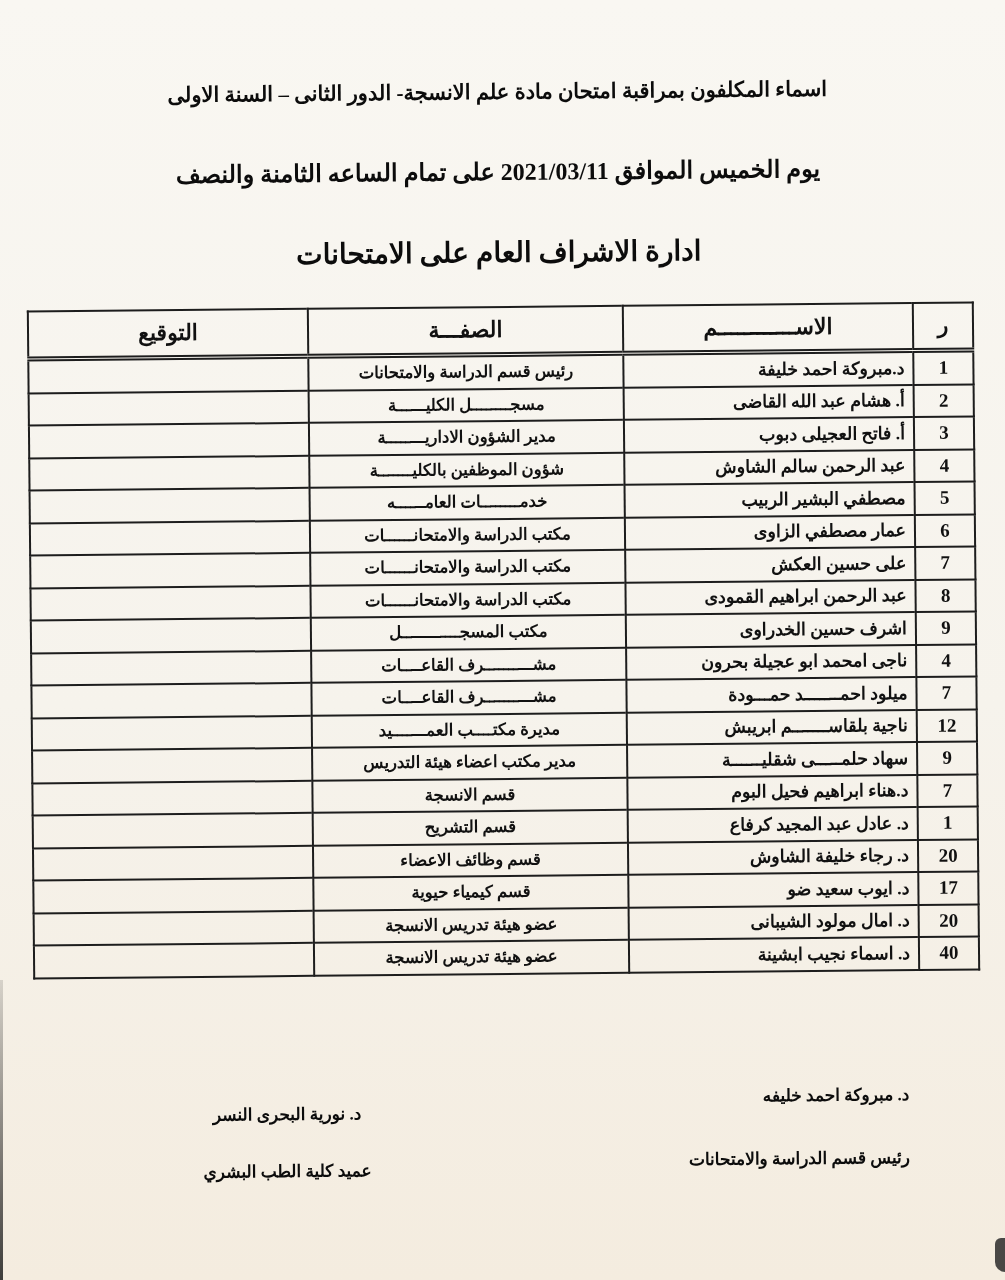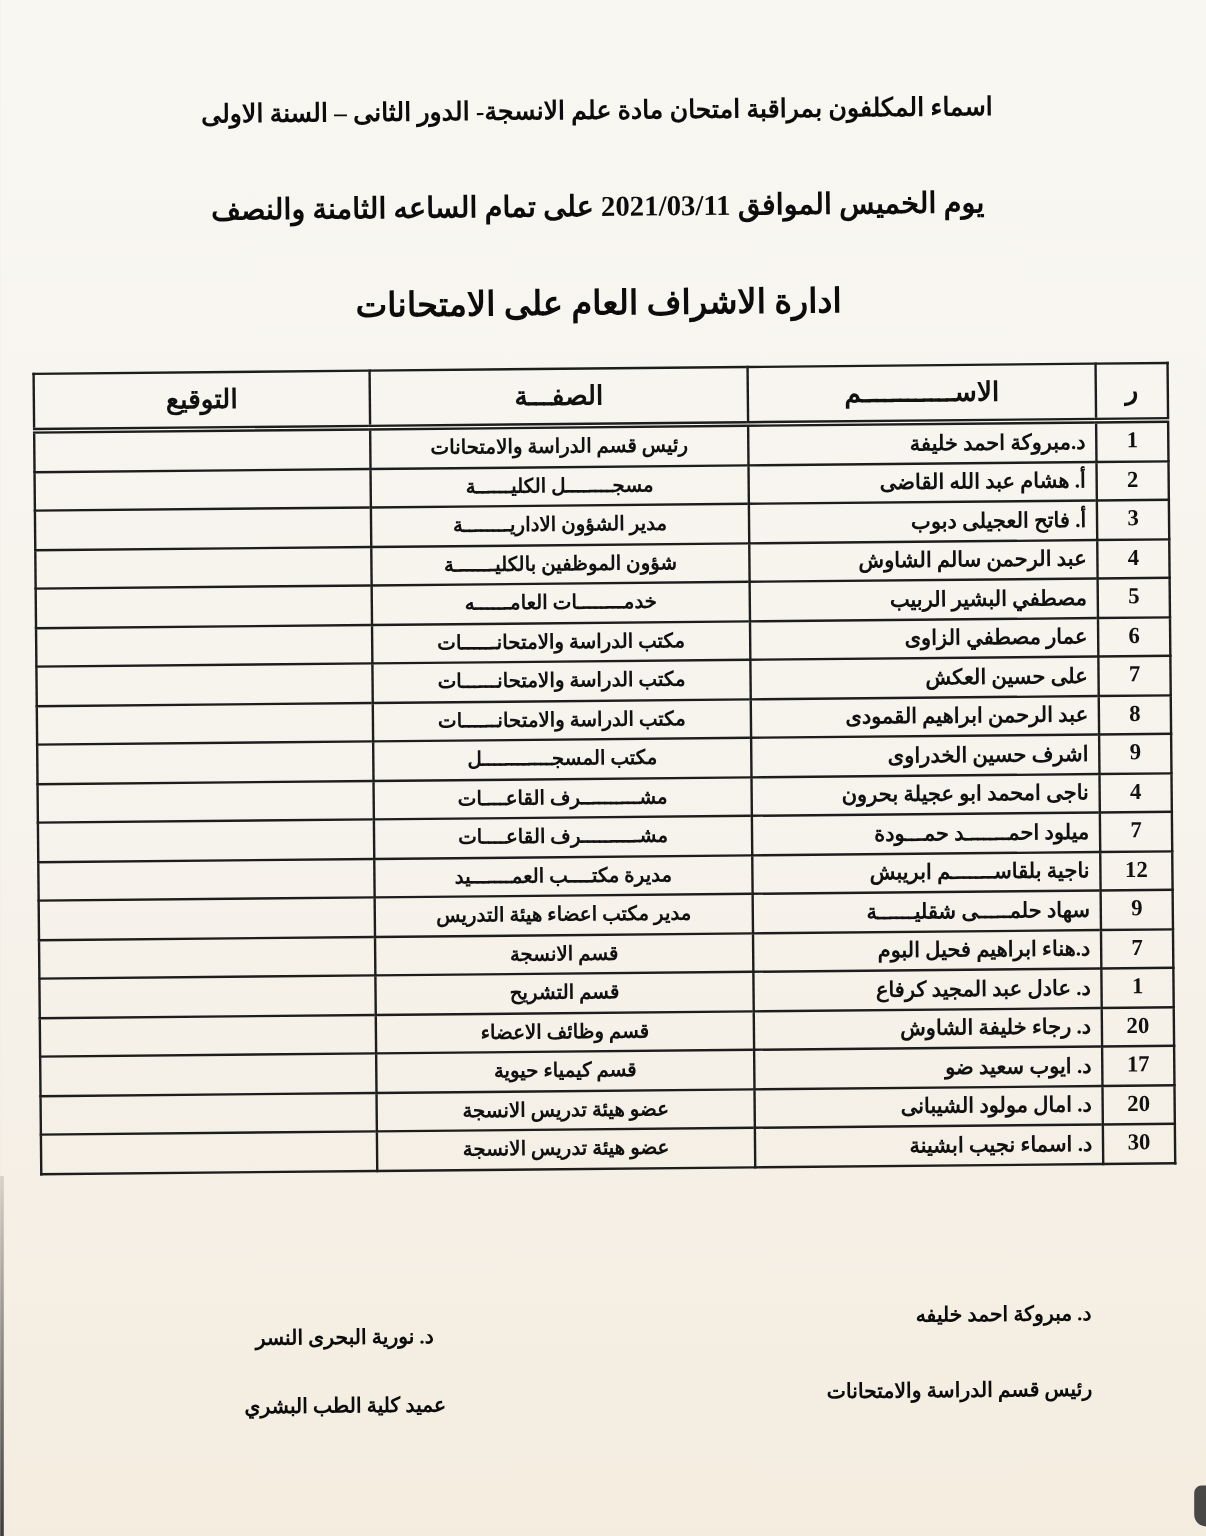--- a/index.html
+++ b/index.html
@@ -177,21 +177,21 @@
     <td class="cell-role">قسم كيمياء حيوية</td>
     <td class="cell-sign"></td>
   </tr>
           <tr>
     <td class="cell-num">20</td>
     <td class="cell-name">د. امال مولود الشيبانى</td>
     <td class="cell-role">عضو هيئة تدريس الانسجة</td>
     <td class="cell-sign"></td>
   </tr>
           <tr>
-    <td class="cell-num">30</td>
+    <td class="cell-num">40</td>
     <td class="cell-name">د. اسماء نجيب ابشينة</td>
     <td class="cell-role">عضو هيئة تدريس  الانسجة</td>
     <td class="cell-sign"></td>
   </tr>
         </tbody>
     </table>
 
     <div class="footer-block fb-right">
       <span class="fb-name">د. مبروكة احمد خليفه</span>
       <span class="fb-title">رئيس قسم الدراسة والامتحانات</span>

